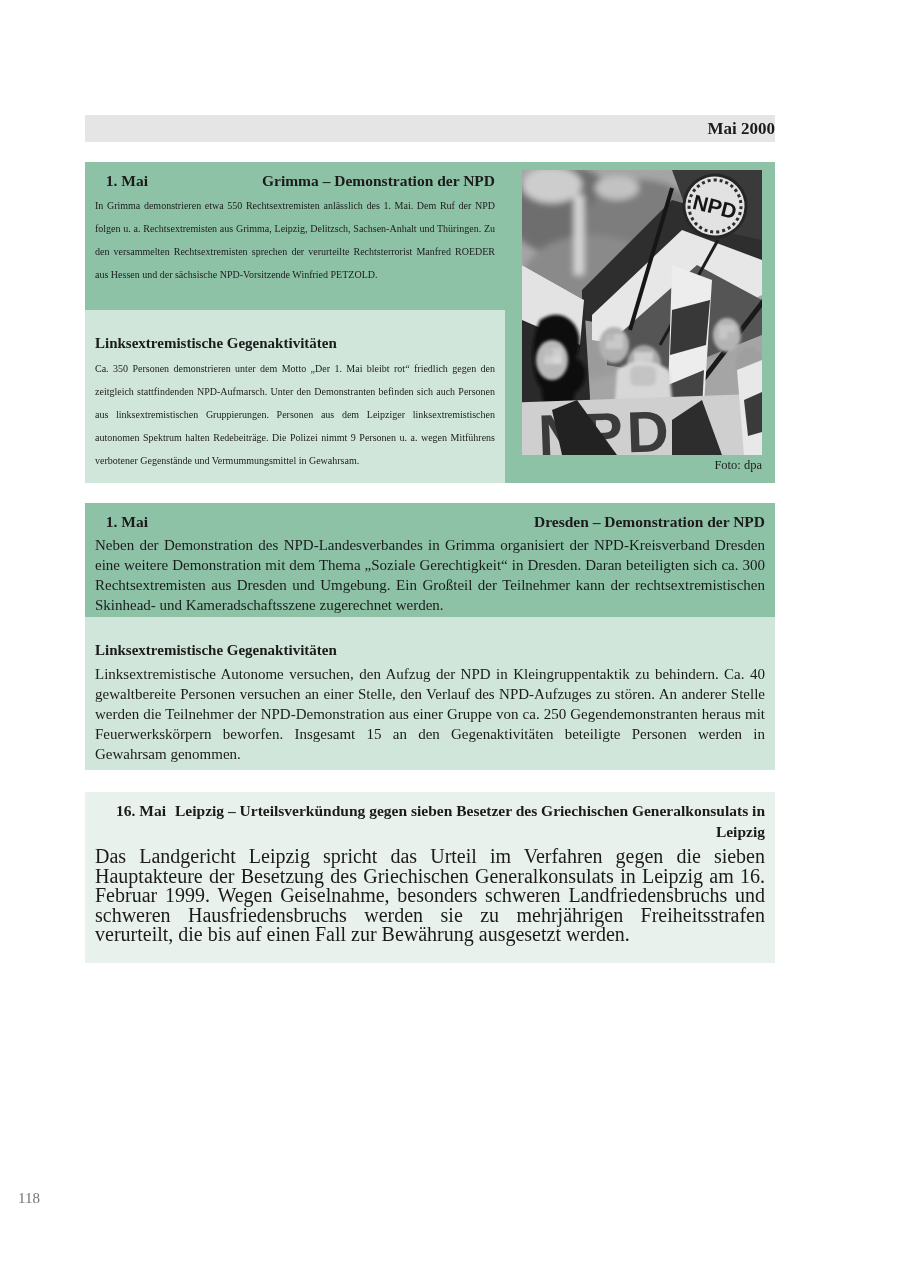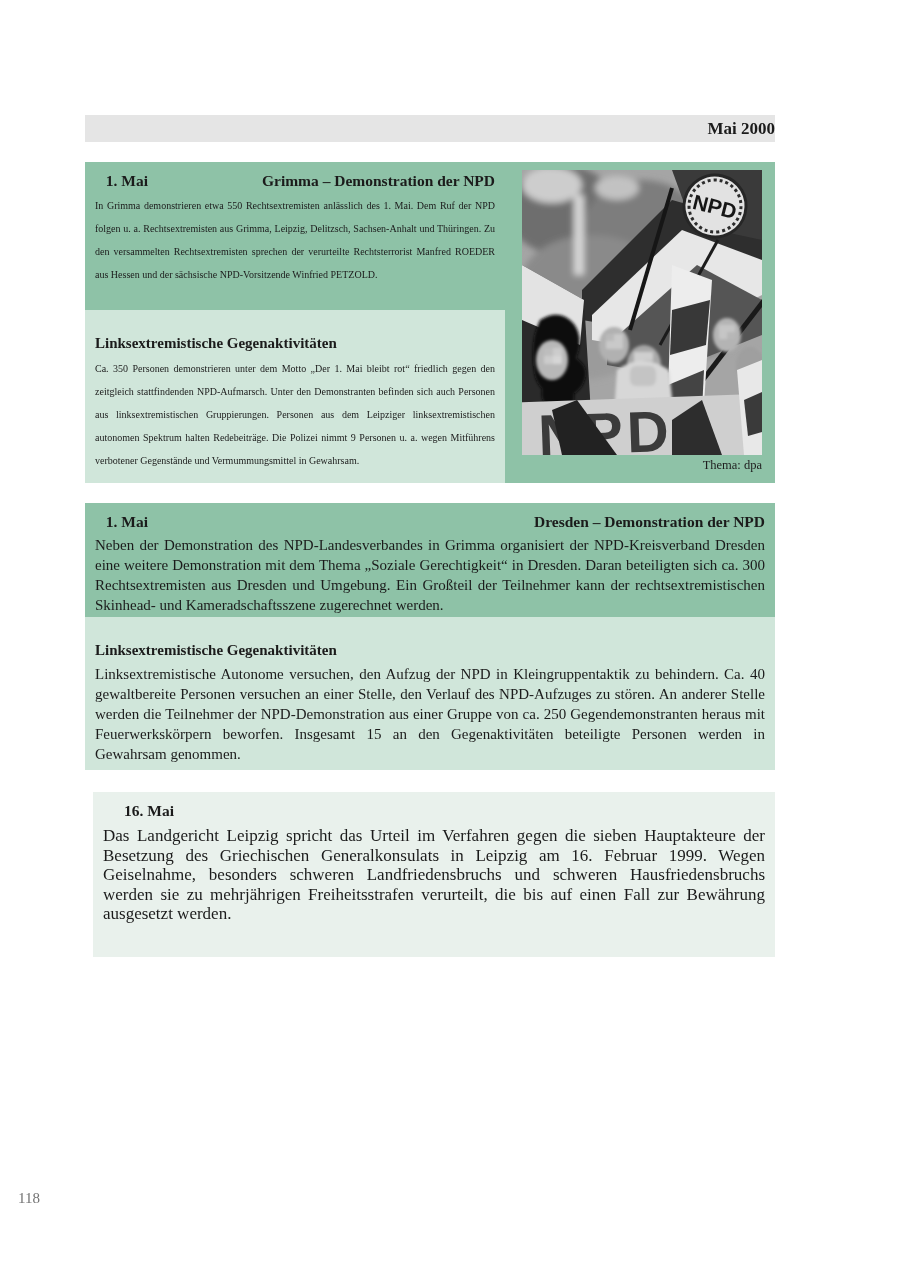--- a/index.html
+++ b/index.html
@@ -63,22 +63,22 @@
   .photo-caption {
     text-align: right; padding-right: 13px; margin-top: 3px;
     font-size: 12.5px; color: #1e1e1e;
   }
 
   
   .block2 { margin-top: 20px; min-height: 110px; padding: 8px 10px 2px 10px; }
   .block2b { min-height: 137px; padding: 9px 10px 6px 10px; }
 
   
-  .block3 { margin-top: 22px; min-height: 165px; padding: 8px 10px 18px 10px; margin-left: 8px; }
-  .block3 .body-txt { font-size: 17px; line-height: 19.5px; }
+  .block3 { margin-top: 22px; min-height: 165px; padding: 8px 10px 18px 10px; }
+  .block3 .body-txt { font-size: 20px; line-height: 19.5px; }
   .block3 .evt-head { margin-bottom: 5px; }
   .p-gap { margin: 0; }
 
   .page-number {
     position: absolute; left: 18px; top: 1190px;
     font-size: 15px; color: #737373;
   }
 </style>
 </head>
 <body>
@@ -183,38 +183,39 @@
             <rect x="-5" y="228" width="250" height="62" fill="#cfcfcf"></rect>
             <text x="16" y="282" font-family="Liberation Sans, sans-serif" font-size="58" font-weight="bold" fill="#2b2b2b" letter-spacing="4" opacity="0.9">NPD-</text>
           </g>
 
           <polygon points="55,230 95,285 40,285 30,240" fill="#222222"></polygon>
           <polygon points="150,250 180,230 200,285 150,285" fill="#2d2d2d"></polygon>
           <polygon points="215,200 240,190 240,285 222,285" fill="#e8e8e8"></polygon>
           <polygon points="222,230 240,222 240,262 226,266" fill="#3a3a3a"></polygon>
         </svg>
       </div>
-      <div class="photo-caption">Thema: dpa</div>
+      <div class="photo-caption">Foto: dpa</div>
     </div>
   </div>
 
   <div class="block block2 green wide">
     <div class="evt-head d53">
       <span class="evt-date">1. Mai</span>
       <span class="evt-title">Dresden – Demonstration der NPD</span>
     </div>
     <p class="body-txt">Neben der Demonstration des NPD-Landesverbandes in Grimma organisiert der NPD-Kreisverband Dresden eine weitere Demonstration mit dem Thema „Soziale Gerechtigkeit“ in Dresden. Daran beteiligten sich ca. 300 Rechtsextremisten aus Dresden und Umgebung. Ein Großteil der Teilnehmer kann der rechtsextremistischen Skinhead- und Kameradschaftsszene zugerechnet werden.</p>
   </div>
   <div class="block block2b lgreen wide">
     <div class="counter-head">Linksextremistische Gegenaktivitäten</div>
     <p class="body-txt">Linksextremistische Autonome versuchen, den Aufzug der NPD in Kleingruppentaktik zu behindern. Ca. 40 gewaltbereite Personen versuchen an einer Stelle, den Verlauf des NPD-Aufzuges zu stören. An anderer Stelle werden die Teilnehmer der NPD-Demonstration aus einer Gruppe von ca. 250 Gegendemonstranten heraus mit Feuerwerkskörpern beworfen. Insgesamt 15 an den Gegenaktivitäten beteiligte Personen werden in Gewahrsam genommen.</p>
   </div>
 
   <div class="block block3 xlgreen wide">
     <div class="evt-head d71">
       <span class="evt-date">16. Mai</span>
+      <span class="evt-title">Leipzig – Urteilsverkündung gegen sieben Besetzer des Griechischen Generalkonsulats in Leipzig</span>
     </div>
     <p class="body-txt p-gap">Das Landgericht Leipzig spricht das Urteil im Verfahren gegen die sieben Hauptakteure der Besetzung des Griechischen Generalkonsulats in Leipzig am 16. Februar 1999. Wegen Geiselnahme, besonders schweren Landfriedensbruchs und schweren Hausfriedensbruchs werden sie zu mehrjährigen Freiheitsstrafen verurteilt, die bis auf einen Fall zur Bewährung ausgesetzt werden.</p>
   </div>
 
 </div>
 
 <div class="page-number">118</div>
 
 </body></html>

